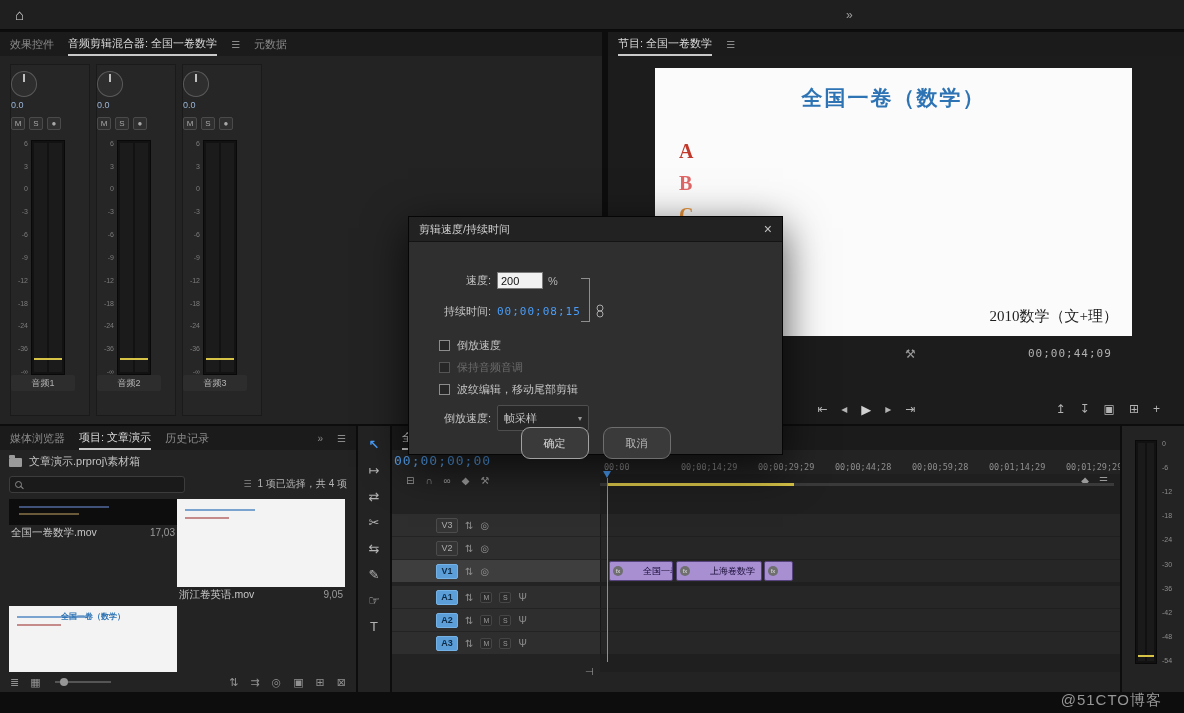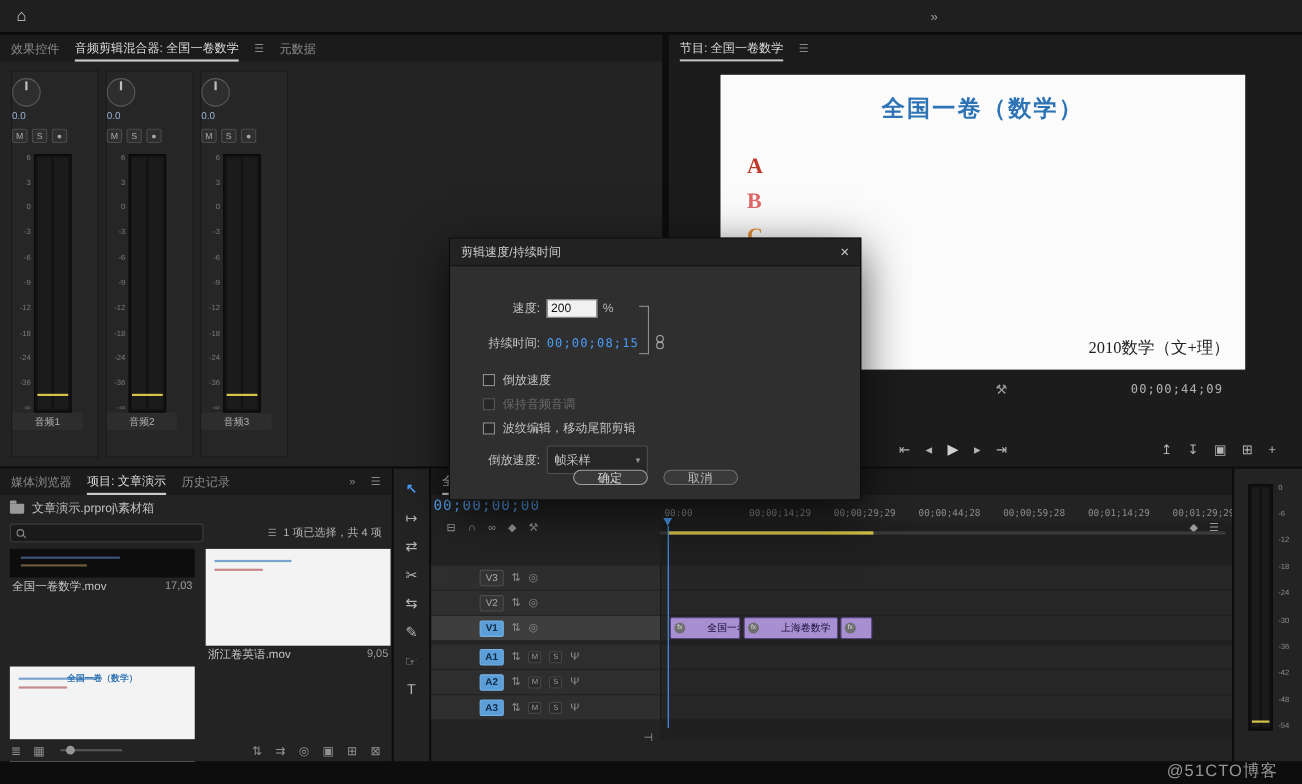--- a/index.html
+++ b/index.html
@@ -78,39 +78,39 @@
     border-right:1px solid #8e8e8e;border-top:1px solid #8e8e8e;border-bottom:1px solid #8e8e8e}
   .gang-icon{position:absolute;left:186px;top:62px;line-height:0}
   .chk{position:absolute;left:30px;display:flex;align-items:center;gap:7px}
   .chk .box{width:11px;height:11px;border:1px solid #8c8c8c;background:#272727}
   .chk.disabled{color:#6b6b6b}
   .chk.disabled .box{border-color:#555}
   .dropdown{width:92px;height:18px;background:#272727;border:1px solid #4e4e4e;border-radius:2px;
     display:flex;align-items:center;padding:12px 6px;color:#c4c4c4}
   .dropdown .caret{margin-left:auto;font-size:8px;color:#9a9a9a}
   .dialog-buttons{position:absolute;left:0;top:185px;width:100%;display:flex;justify-content:center;gap:14px}
-  .btn{height:14px;border-radius:9px;border:1px solid #a2a2a2;background:#3a3a3a;color:#d8d8d8;
+  .btn{height:32px;border-radius:9px;border:1px solid #a2a2a2;background:#3a3a3a;color:#d8d8d8;
     font-size:11px;display:flex;align-items:center;justify-content:center;padding:0 22px}
   .btn.cancel{border-color:#6e6e6e;color:#bdbdbd}
 
   
   .project-panel{left:0;top:426px;width:356px;height:266px}
   .project-panel .tabbar .spacer{flex:1}
   .path-row{height:22px;display:flex;align-items:center;gap:7px;padding:0 9px;font-size:11px;color:#c2c2c2}
   .bin-icon{width:13px;height:9px;background:#9a9a9a;border-radius:1px;position:relative;margin-top:3px}
   .bin-icon::before{content:"";position:absolute;top:-3px;left:0;width:6px;height:3px;background:#9a9a9a;border-radius:1px 1px 0 0}
   .search-row{height:24px;display:flex;align-items:center;gap:6px;padding:0 9px}
   .search-box{width:176px;height:17px;background:#1a1a1a;border:1px solid #3c3c3c;border-radius:3px;
     display:flex;align-items:center;gap:5px;padding:0 5px}
   .mag{width:7px;height:7px;border:1px solid #8a8a8a;border-radius:50%;position:relative;flex:none}
   .mag::after{content:"";position:absolute;width:4px;height:1px;background:#8a8a8a;transform:rotate(45deg);right:-3px;bottom:-1px}
   .search-box input{flex:1;background:transparent;border:none;outline:none;color:#ddd;font-size:10px}
   .sel-info{margin-left:auto;font-size:10px;color:#b5b5b5;display:flex;align-items:center;gap:6px}
   .sel-info .ic{color:#8a8a8a;font-size:9px}
-  .grid{padding:3px 9px 0 9px;display:grid;grid-template-columns:168px 168px;gap:4px 10px}
+  .grid{padding:3px 9px 0 9px;display:grid;grid-template-columns:168px 168px;gap:4px 0}
   .cell{position:relative}
   .cell.selected{background:#585858}
   .thumb{width:100%;background:#0d0d0d;position:relative;overflow:hidden}
   .thumb.short{height:26px}
   .thumb.tall{height:88px;background:#f3f3f3}
   .thumb.short::before{content:"";position:absolute;left:10px;top:7px;width:90px;height:2px;background:#41527a}
   .thumb.short::after{content:"";position:absolute;left:10px;top:14px;width:60px;height:2px;background:#6a5a3a}
   .thumb.tall::before{content:"";position:absolute;left:8px;top:10px;width:70px;height:2px;background:#7ba3d0}
   .thumb.tall::after{content:"";position:absolute;left:8px;top:18px;width:44px;height:2px;background:#c58b8b}
   .thumb-title{position:absolute;left:0;right:0;top:5px;text-align:center;font-size:8px;color:#2e74b5;font-weight:bold}

